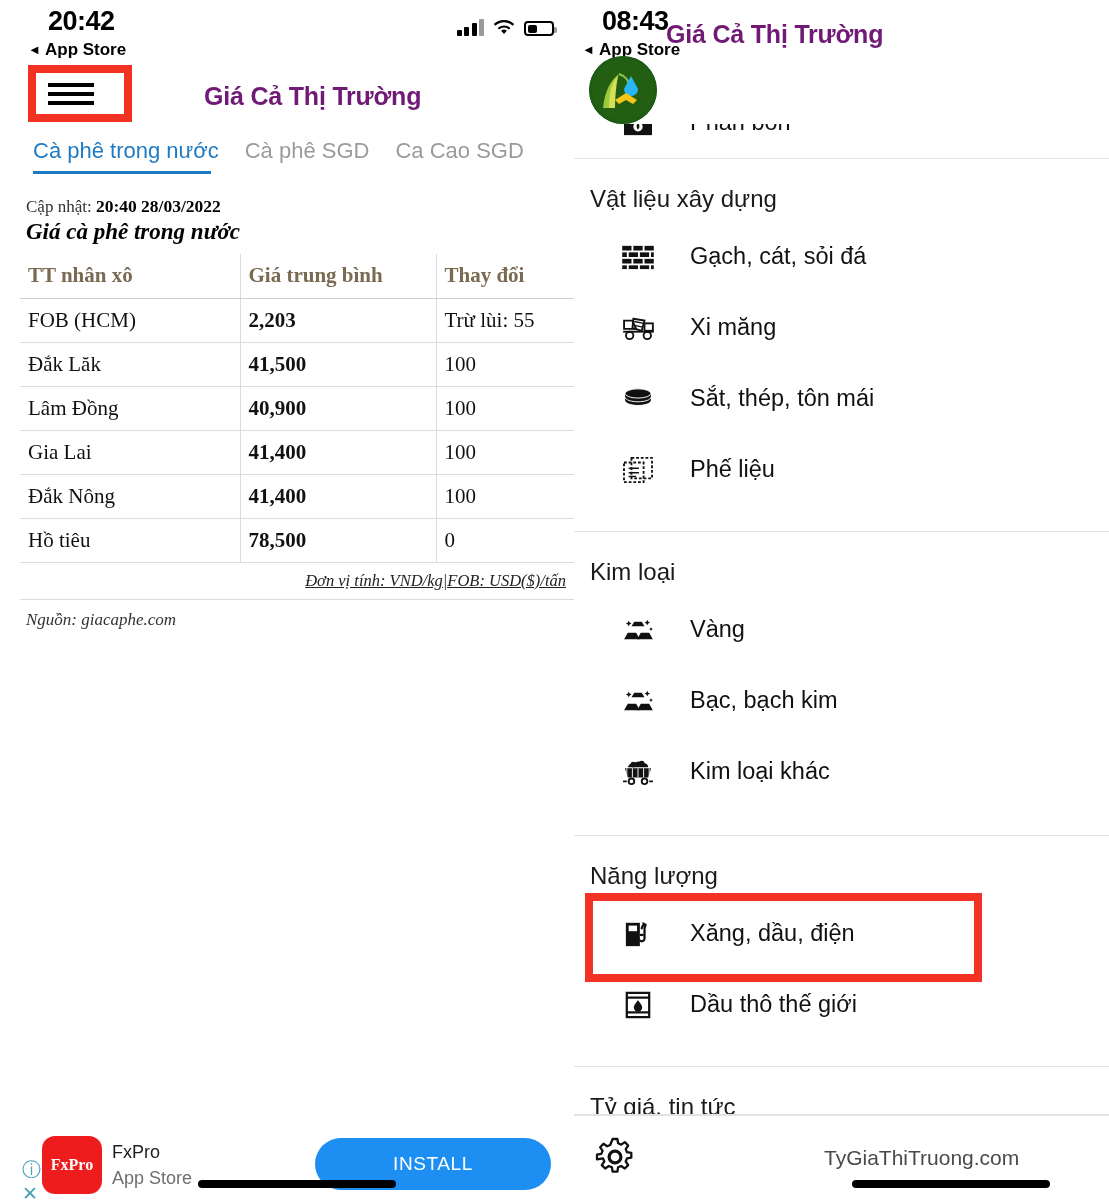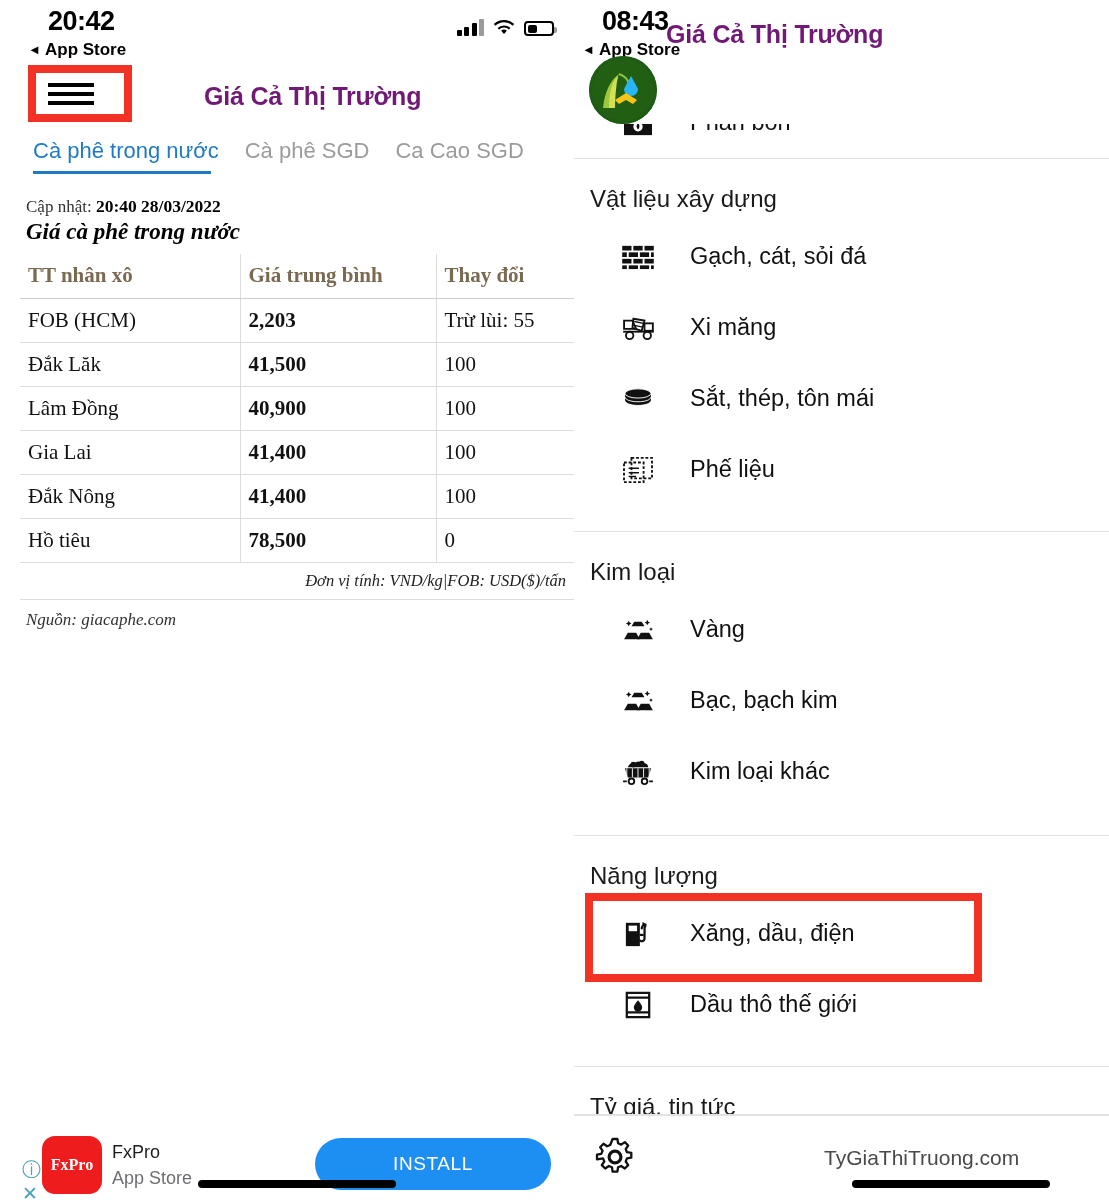--- a/index.html
+++ b/index.html
@@ -81,20 +81,21 @@
   table.price th { color: #7a6a52; font-weight: bold; border-bottom: 1.5px solid #cfcfcf; padding-bottom: 10px; }
   table.price col.c1 { width: 220px; }
   table.price col.c2 { width: 196px; }
   table.price col.c3 { width: 138px; }
   table.price td.val { font-weight: bold; }
   table.price tr td:last-child, table.price tr th:last-child { border-right: none; }
   .unit-note {
     font-family: "Liberation Serif", serif; font-style: italic;
     font-size: 16.5px; color: #222; text-align: right; padding: 8px 8px 8px 0;
     border-bottom: 1px solid #dcdcdc;
+    text-decoration: underline;
   }
   .source-note {
     font-family: "Liberation Serif", serif; font-style: italic;
     font-size: 17px; color: #333; padding: 10px 0 0 6px;
   }
 
   
   .ad {
     position: absolute; left: 0; bottom: 0; width: 554px; height: 72px; background: #fff;
   }

